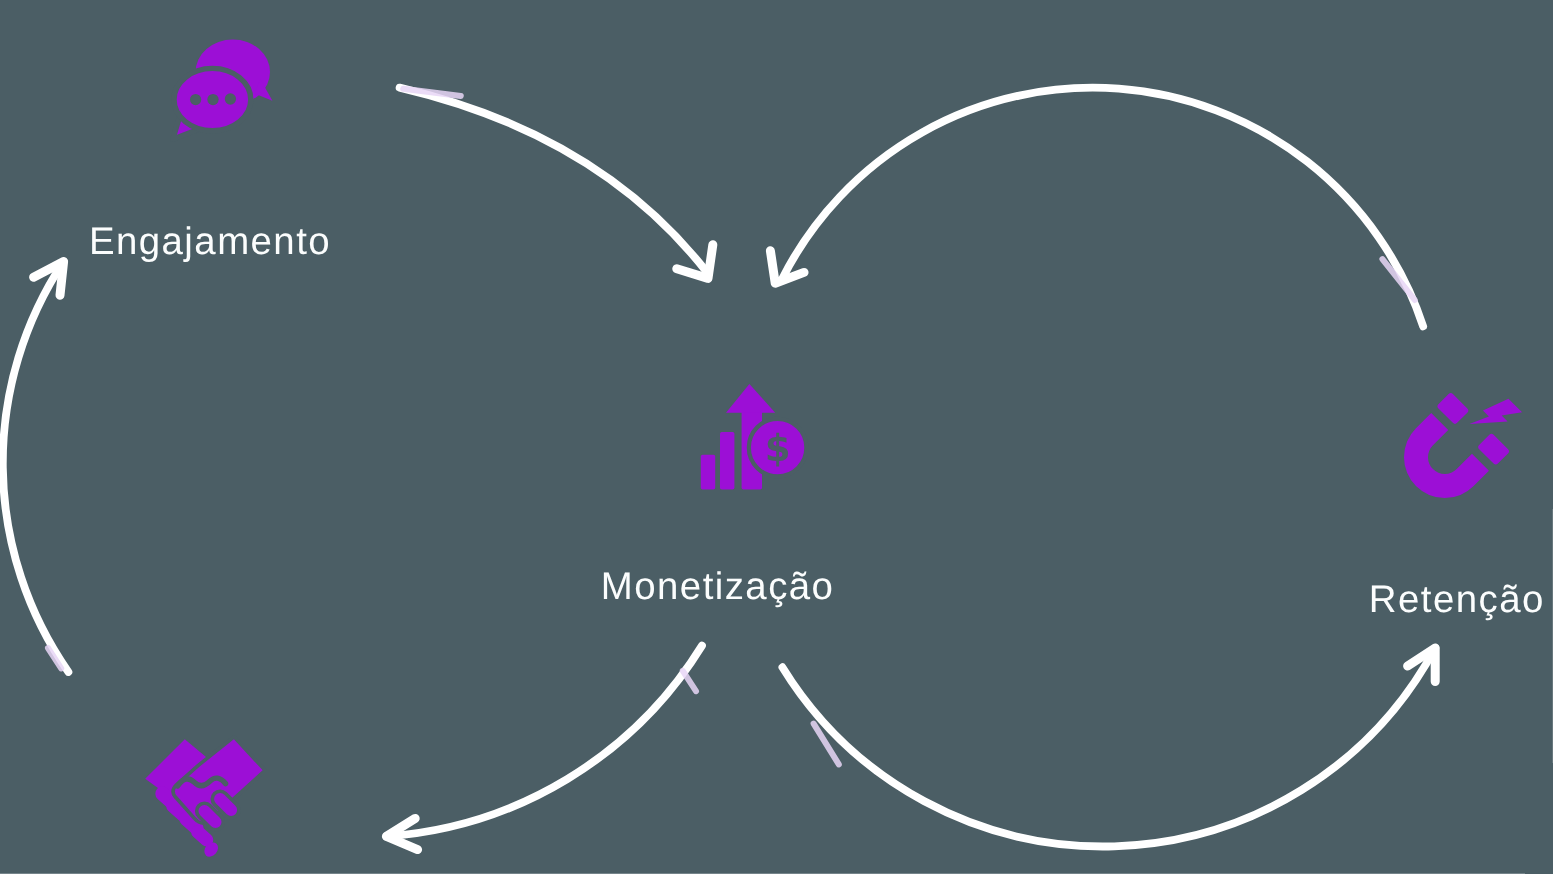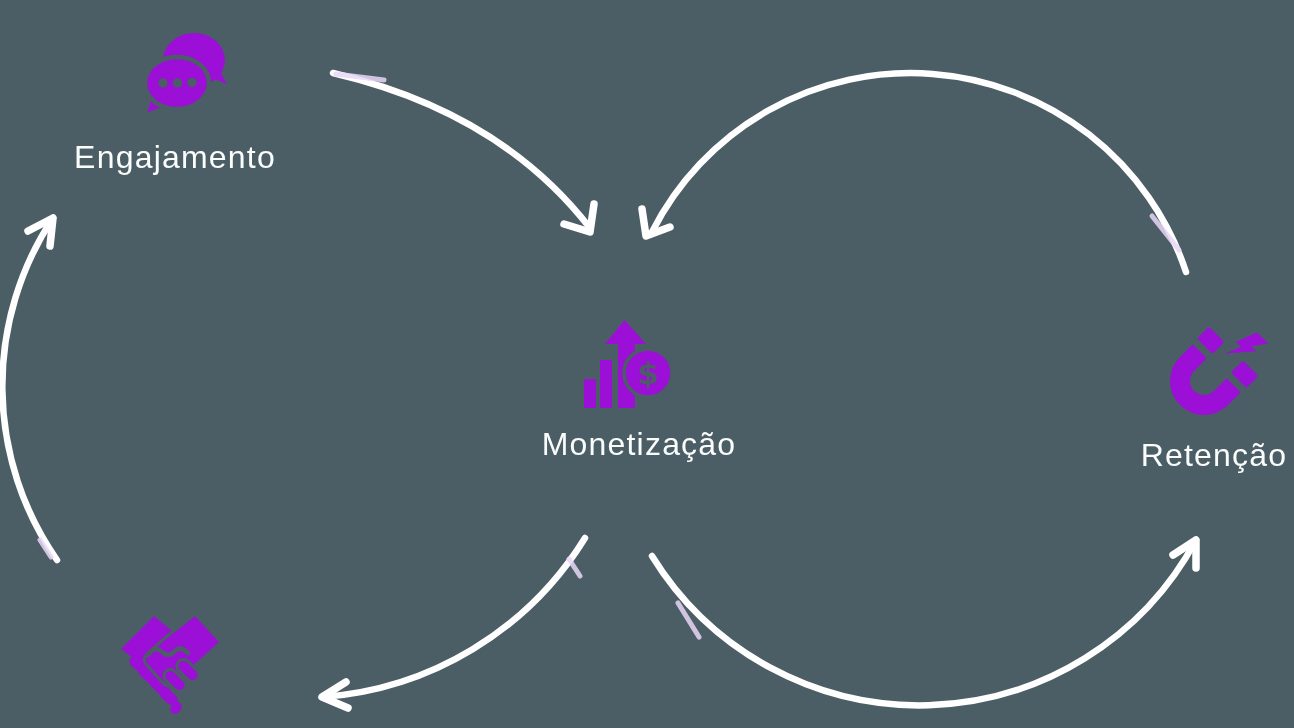--- a/index.html
+++ b/index.html
@@ -14,20 +14,21 @@
   .arrow-layer{position:absolute;left:0;top:0;width:1294px;height:728px;}
   .icon{position:absolute;}
   .label{
     position:absolute;
     transform:translateX(-50%);
     white-space:nowrap;
     color:#FBFDFD;
     font-size:32px;
     font-weight:400;
     letter-spacing:1.2px;
+    margin-top:44px;
   }
   .arc{fill:none;stroke:#FFFFFF;stroke-width:6.5;stroke-linecap:round;}
   .head{fill:none;stroke:#FFFFFF;stroke-width:7.5;stroke-linecap:round;stroke-linejoin:round;}
   .tint{fill:none;stroke:#E8D6F6;stroke-width:5;stroke-linecap:round;opacity:0.85;}
 </style>
 </head>
 <body>
 
 <div class="canvas">
 
@@ -84,21 +85,21 @@
         <rect x="6" y="64" width="12" height="29" rx="1.5"></rect>
         <rect x="22" y="45" width="12" height="48" rx="1.5"></rect>
         <g>
           <rect x="40" y="26" width="17" height="67" rx="1.5"></rect>
           <path d="M46.5 5 L27 29 L68 29 Z"></path>
         </g>
         <circle cx="70" cy="58" r="24" stroke="#4B5E65" stroke-width="3.5"></circle>
         <text x="70" y="69" text-anchor="middle" font-family="DejaVu Sans, sans-serif" font-size="31" font-weight="bold" fill="#4B5E65">$</text>
       </g>
     </svg>
-    <span class="label" style="left:639px;top:426px">Monetização</span>
+    <span class="label" style="left:598px;top:426px">Monetização</span>
   </div>
 
   <div>
     <svg class="icon" style="left:1160px;top:318px;width:110px;height:106px" viewBox="0 0 110 106">
       <g transform="translate(44,63) rotate(45)" fill="#9C0FD6">
         <path d="M-34 -18 L-34 0 A34 34 0 0 0 34 0 L34 -18 L14 -18 L14 0 A14 14 0 0 1 -14 0 L-14 -18 Z"></path>
         <rect x="-35" y="-42" width="22" height="17" rx="2.5"></rect>
         <rect x="13" y="-42" width="22" height="17" rx="2.5"></rect>
         <path d="M3 -72 L19 -72 L9 -58 L16 -58 L-5 -34 L2 -50 L-5 -50 Z"></path>
       </g>

